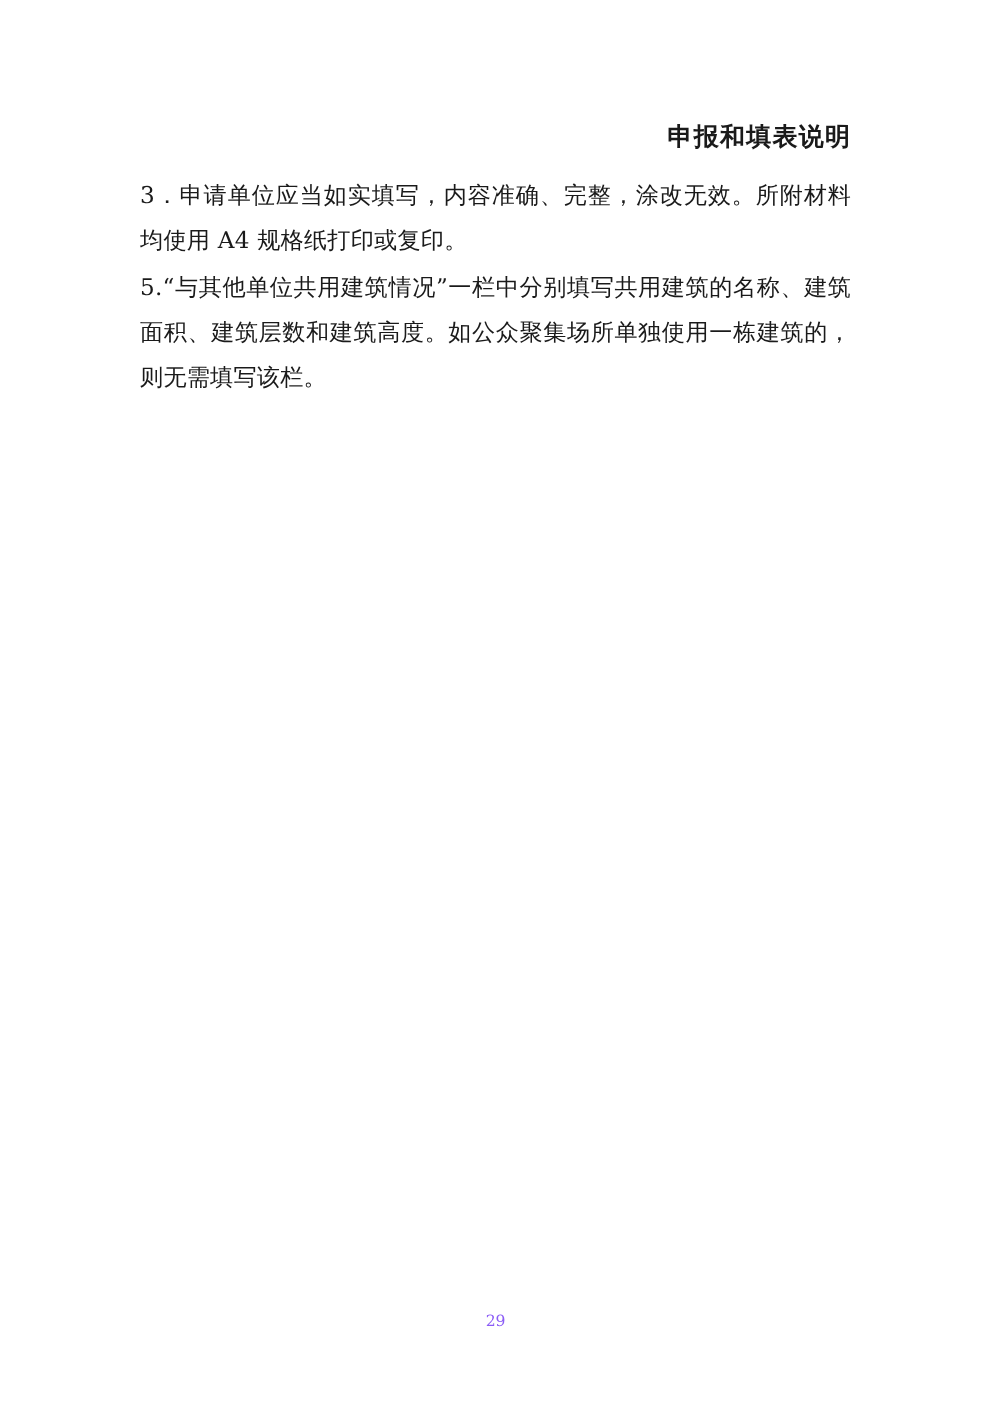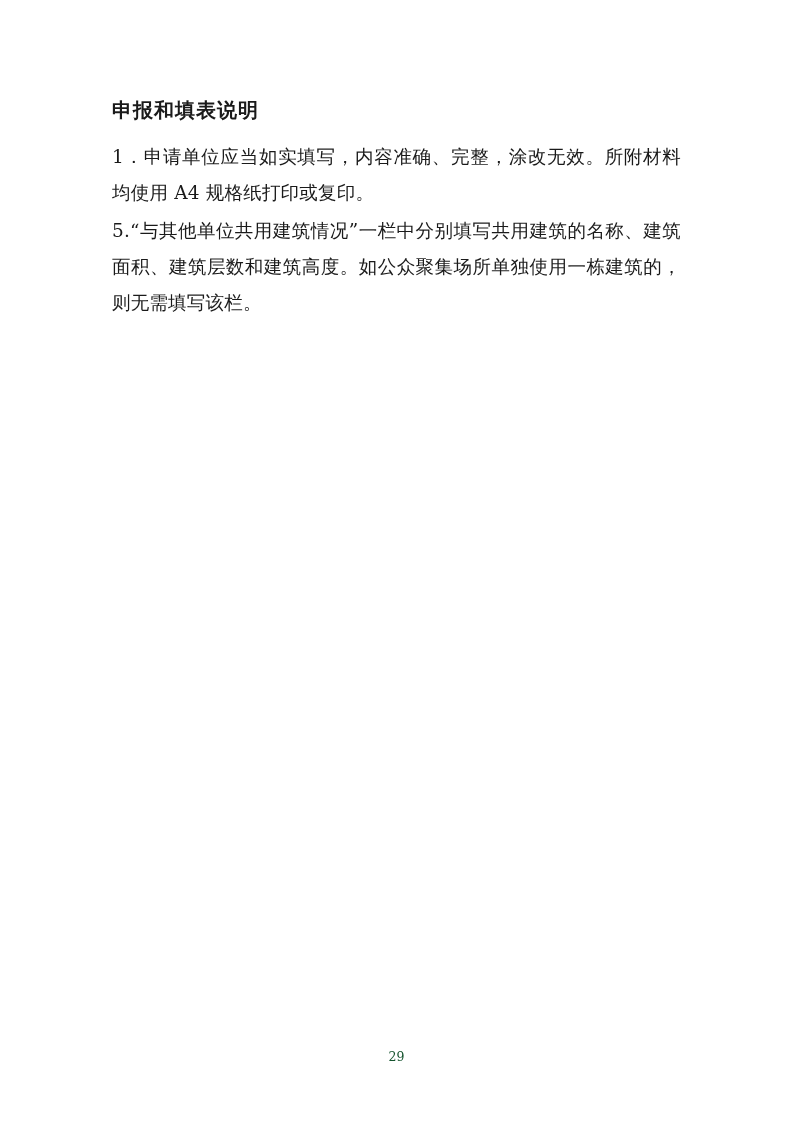--- a/index.html
+++ b/index.html
@@ -18,21 +18,21 @@
   .page {
     position: absolute;
     left: 0;
     top: 0;
     width: 793px;
     height: 1122px;
     box-sizing: border-box;
     padding: 95px 112px 40px 112px;
   }
   .doc-title {
-    text-align: left;
+    text-align: right;
     font-size: 20px;
     font-weight: 700;
     letter-spacing: 1px;
     margin: 0 0 14px 0;
     line-height: 1.5;
     font-family: Liberation Serif, serif;
   }
   .para {
     font-size: 18.5px;
     line-height: 1.95;
@@ -43,27 +43,27 @@
     font-family: "DejaVu Serif", "Liberation Serif", serif;
   }
   .page-number {
     position: absolute;
     left: 0;
     right: 0;
     bottom: 58px;
     text-align: center;
     font-size: 12.5px;
     font-family: "DejaVu Serif", "Liberation Serif", serif;
-    color: #14532d;
+    color: #8b5cf6;
   }
 </style>
 </head>
 <body>
 
 <div class="page">
 
   <h1 class="doc-title">申报和填表说明</h1>
 
-  <p class="para">1．申请单位应当如实填写，内容准确、完整，涂改无效。所附材料均使用 A4 规格纸打印或复印。</p>
+  <p class="para">3．申请单位应当如实填写，内容准确、完整，涂改无效。所附材料均使用 A4 规格纸打印或复印。</p>
   <p class="para">5.“与其他单位共用建筑情况”一栏中分别填写共用建筑的名称、建筑面积、建筑层数和建筑高度。如公众聚集场所单独使用一栋建筑的，则无需填写该栏。</p>
 
   <div class="page-number">29</div>
 </div>
 
 </body></html>

